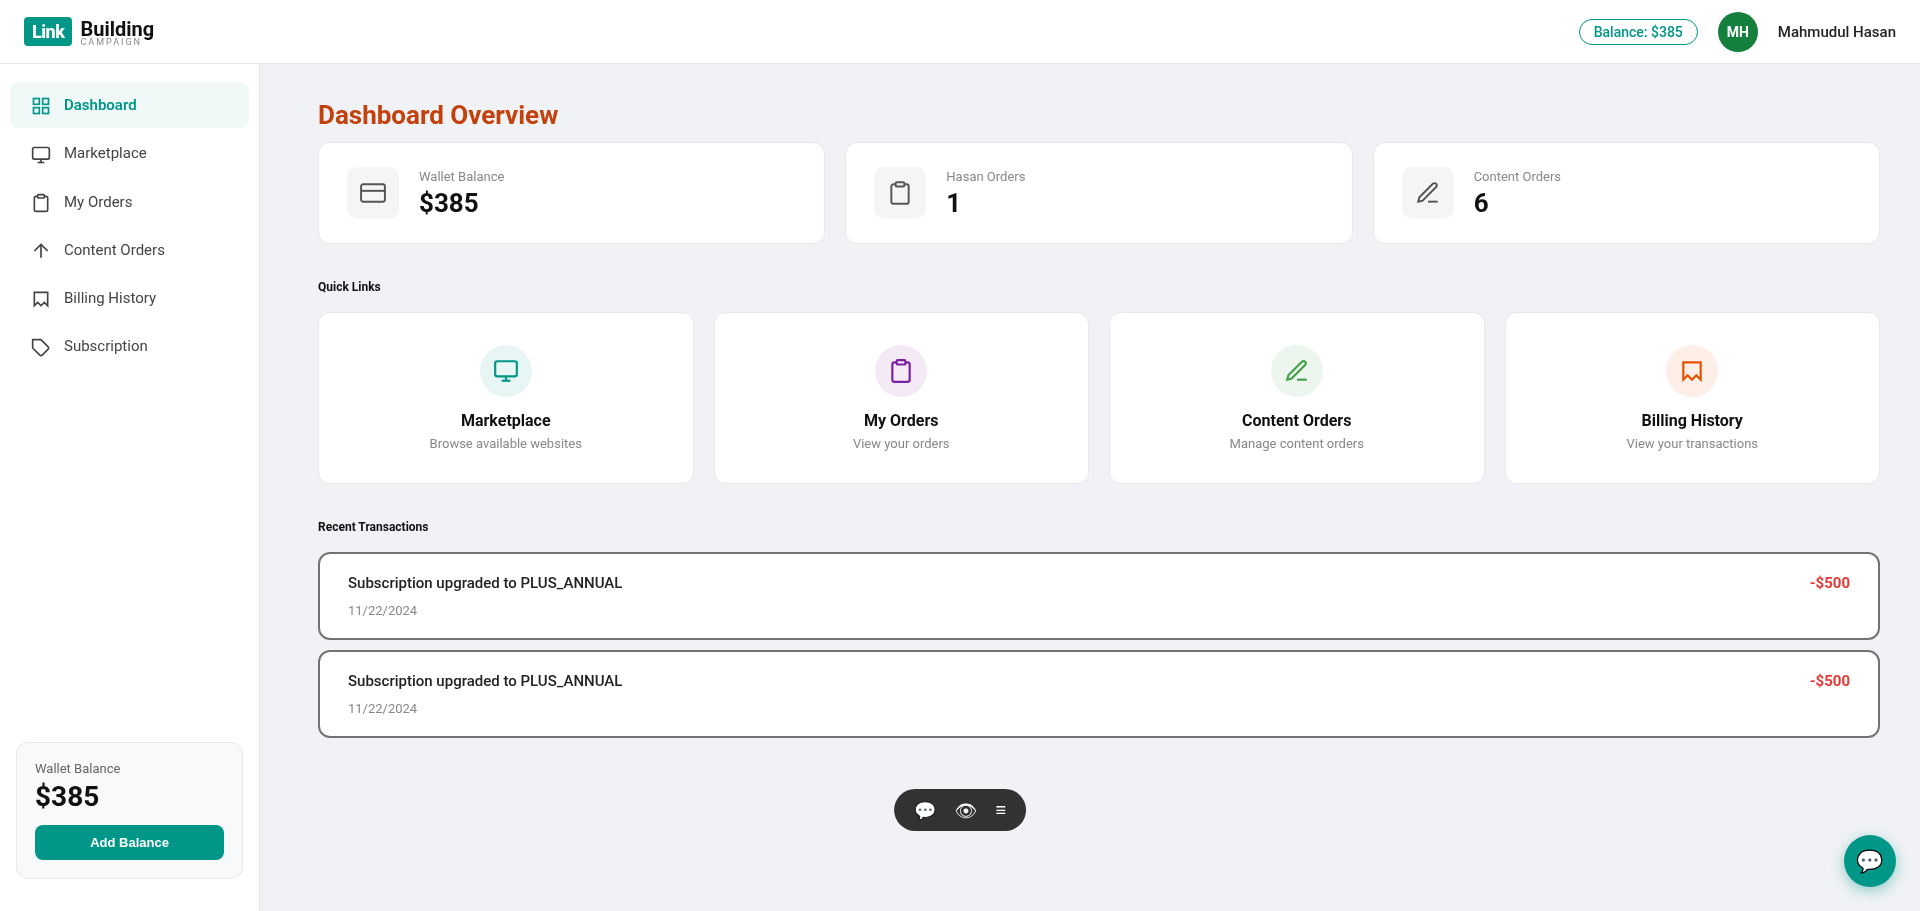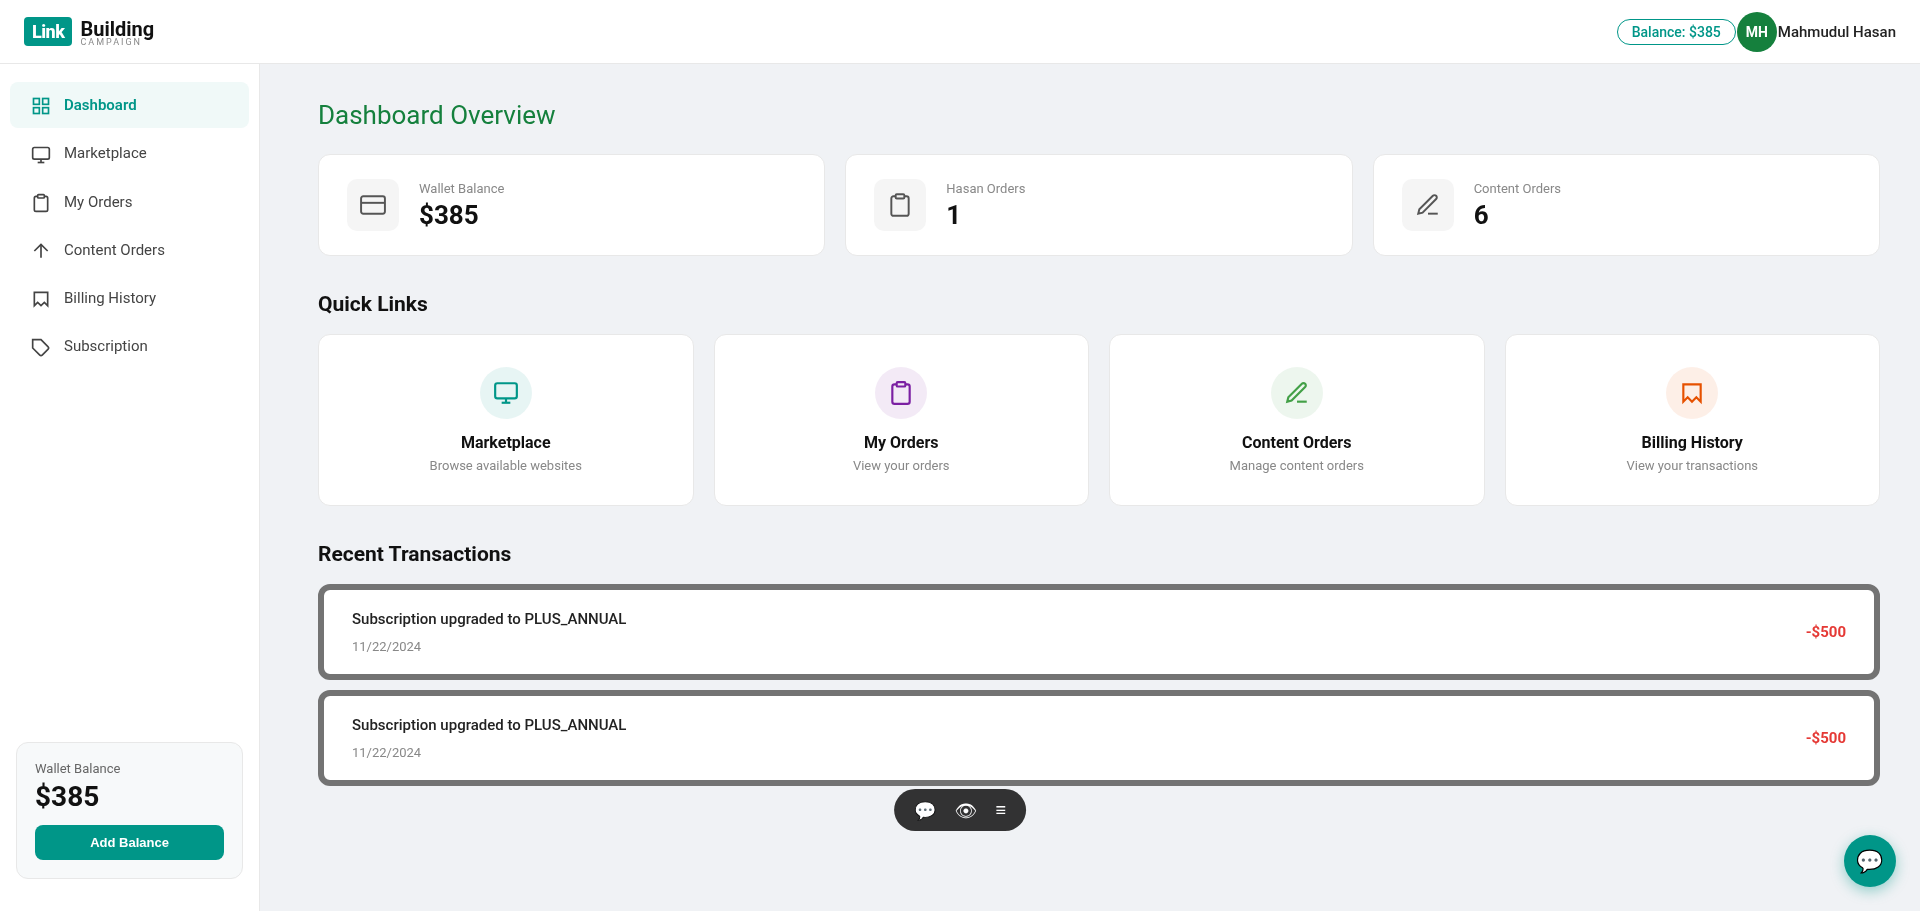--- a/index.html
+++ b/index.html
@@ -40,21 +40,21 @@
       font-size: 9px;
       color: #888;
       letter-spacing: 2px;
       text-transform: uppercase;
       display: block;
       margin-top: -4px;
     }
     .header-right {
       display: flex;
       align-items: center;
-      gap: 1px;
+      gap: 20px;
     }
     .balance-badge {
       border: 1.5px solid #009688;
       color: #009688;
       border-radius: 20px;
       padding: 4px 14px;
       font-size: 14px;
       font-weight: 500;
     }
     .avatar {
@@ -152,23 +152,23 @@
 
     
     .main {
       flex: 1;
       overflow-y: auto;
       padding: 36px 40px;
       background: #f0f2f5;
     }
     .page-title {
       font-size: 26px;
-      font-weight: 400;
-      color: #15803d;
-      margin-bottom: 24px;
+      font-weight: 700;
+      color: #c2410c;
+      margin-bottom: 12px;
     }
 
     
     .stats-row {
       display: grid;
       grid-template-columns: repeat(3, 1fr);
       gap: 20px;
       margin-bottom: 36px;
     }
     .stat-card {
@@ -197,21 +197,21 @@
       margin-bottom: 4px;
     }
     .stat-value {
       font-size: 26px;
       font-weight: 700;
       color: #111;
     }
 
     
     .section-title {
-      font-size: 21px;
+      font-size: 12px;
       font-weight: 700;
       color: #111;
       margin-bottom: 18px;
     }
     .quick-links-row {
       display: grid;
       grid-template-columns: repeat(4, 1fr);
       gap: 20px;
       margin-bottom: 36px;
     }
@@ -248,23 +248,22 @@
       color: #888;
       text-align: center;
       margin-top: -8px;
     }
     .transaction-card {
       background: #fff;
       border-radius: 12px;
       padding: 20px 28px;
       margin-bottom: 10px;
       display: flex;
-      align-items: center;
       justify-content: space-between;
-      border: 6px solid #737373;
+      border: 2px solid #737373;
     }
     .tx-title {
       font-size: 15px;
       font-weight: 500;
       color: #222;
     }
     .tx-date {
       font-size: 13px;
       color: #888;
       margin-top: 11px;

